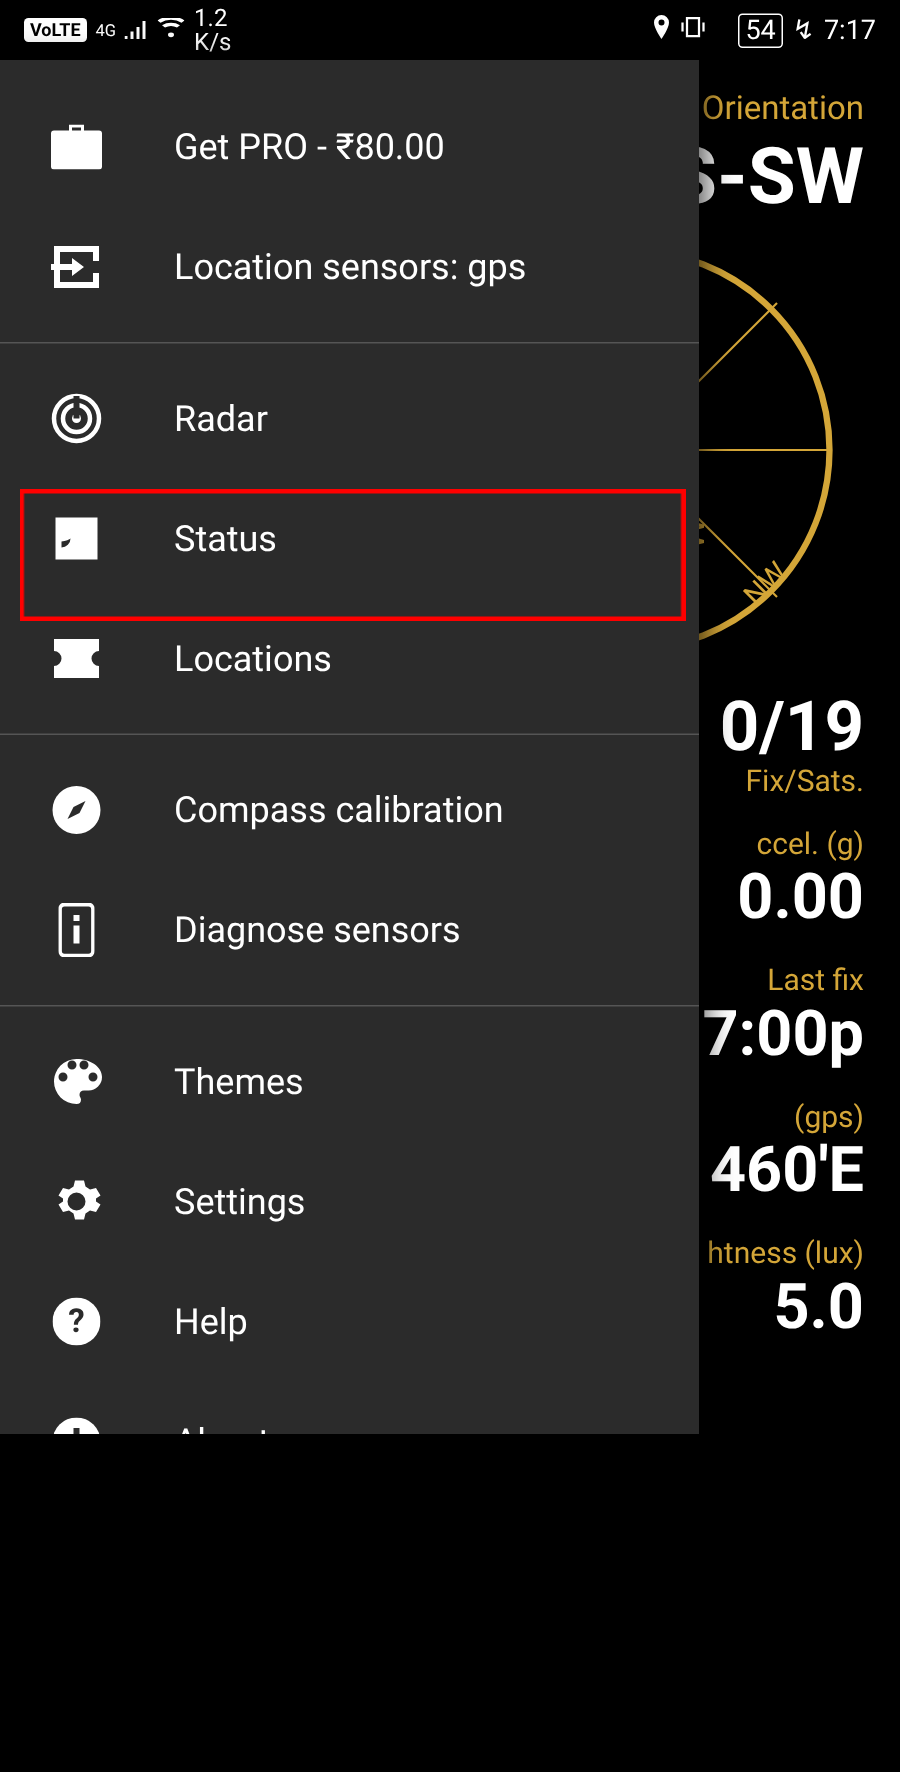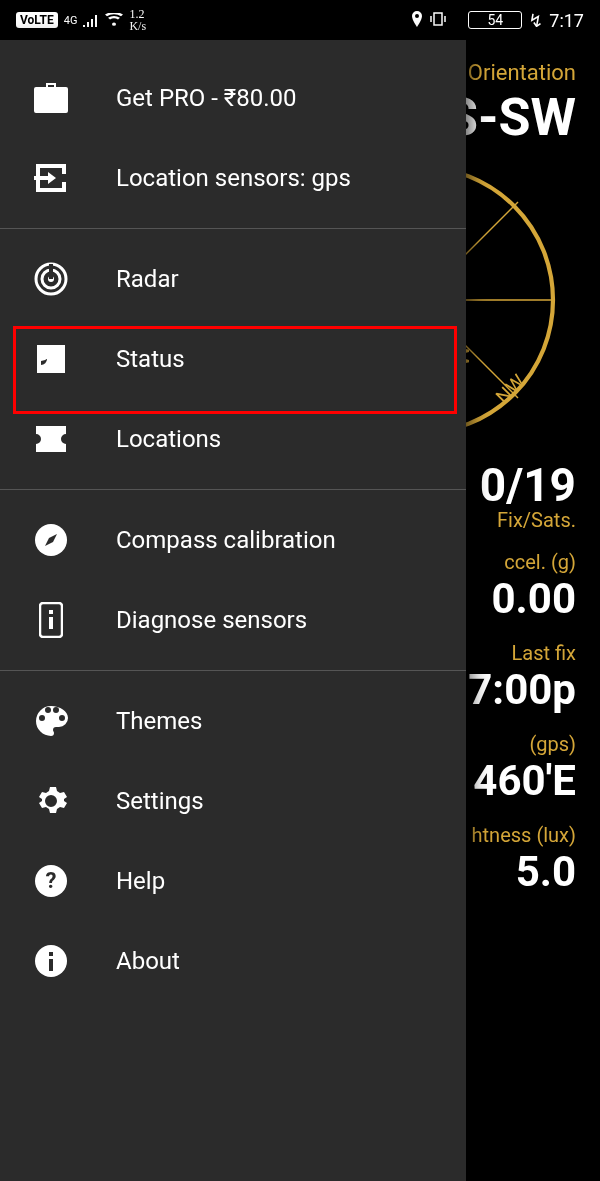--- a/index.html
+++ b/index.html
@@ -20,45 +20,45 @@
   font-size:18px;
   color:#fff;
 }
 .statusbar .left, .statusbar .right { display:flex; align-items:center; gap:6px; }
 .volte {
   background:#fff; color:#000;
   font-size:12px; font-weight:bold;
   padding:1px 4px; border-radius:3px;
 }
 .sig4g { font-size:11px; line-height:1; }
-.speed { font-size:12px; line-height:1;font-family:Liberation Serif, serif; }
+.speed { font-size:16px; line-height:1; }
 .batt {
   border:1.5px solid #fff; border-radius:3px;
-  padding:0 18px; font-size:14px;
+  padding:0 4px; font-size:18px;
   display:inline-flex; align-items:center;margin-left:16px;
 }
 .bg-app {
   position:absolute; top:40px; right:0; width:600px; height:1141px;
   color:#fff; text-align:right;
   padding-right:24px;
 }
 .bg-app .orient-lbl { color:#d4a638; font-size:22px; margin-top:20px; }
 .bg-app .orient-val { font-size:52px; font-weight:bold; margin-top:2px; }
 .bg-app .compass {
   position:absolute; top:120px; right:40px;
   width:280px; height:280px;
 }
 .bg-app .fix { margin-top:310px; }
 .bg-app .fix-val { font-size:46px; font-weight:bold; }
 .bg-app .fix-lbl { color:#d4a638; font-size:20px; margin-top:-4px; }
 .bg-app .row-lbl { color:#d4a638; font-size:20px; margin-top:18px; }
 .bg-app .row-val { font-size:42px; font-weight:bold; }
 .drawer {
   position:absolute; top:40px; left:0;
-  width:466px; height:1141px;
+  width:466px; height:916px;
   background:#2b2b2b;
   box-shadow:4px 0 18px rgba(0,0,0,0.7);
   overflow-y:auto;
 }
 .drawer-item {
   display:flex; align-items:center;
   height:80px;
   padding-left:30px;
   cursor:pointer;
 }

